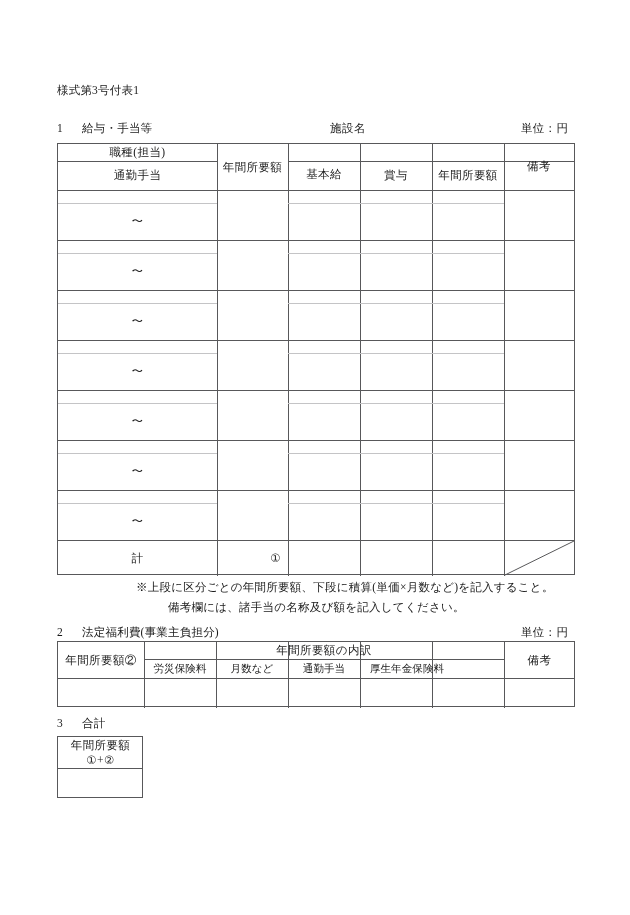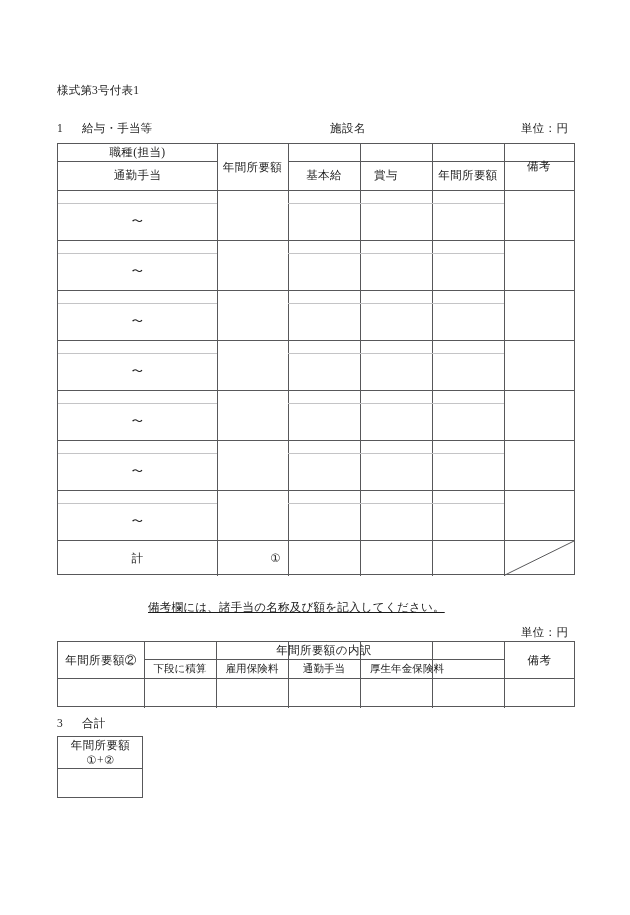--- a/index.html
+++ b/index.html
@@ -104,21 +104,21 @@
   }
 
   
   .note {
     position: absolute;
     font-size: 11.5px;
     letter-spacing: 0.25px;
     white-space: nowrap;
   }
   .note-1 { left: 136px; top: 580px; }
-  .note-2 { left: 148px; top: 600px; text-decoration: underline; }
+  .note-2 { left: 168px; top: 600px; }
 </style>
 </head>
 <body>
 
 <div class="page">
 
   <div class="form-code">様式第3号付表1</div>
 
   <div class="sec-label sec1-label">
     <span>1</span>
@@ -137,22 +137,22 @@
     <div class="vline" style="left:446px; top:0; height:432px;"></div>
 
     <div class="hline" style="left:0;   top:17px; width:159px;"></div>
     <div class="hline" style="left:230px; top:17px; width:287px;"></div>
 
     <div class="hline" style="left:0; top:46px; width:517px;"></div>
 
     <div class="cell" style="left:0;   top:0;   width:159px; height:17px;">職種(担当)</div>
     <div class="cell" style="left:0;   top:17px; width:159px; height:29px;">通勤手当</div>
     <div class="cell" style="left:159px; top:0;  width:71px;  height:46px;">年間所要額</div>
-    <div class="cell" style="left:230px; top:17px; width:72px; height:29px;">基本給</div>
-    <div class="cell" style="left:292px; top:17px; width:72px; height:29px;">賞与</div>
+    <div class="cell" style="left:230px; top:17px; width:72px; height:29px;font-family:Liberation Mono, monospace;">基本給</div>
+    <div class="cell" style="left:302px; top:17px; width:72px; height:29px;">賞与</div>
     <div class="cell" style="left:374px; top:17px; width:72px; height:29px;">年間所要額</div>
     <div class="cell" style="left:446px; top:17px; width:71px; height:29px;"></div>
 
     <div class="vline" style="left:446px; top:0; height:17px;"></div>
 
     <div class="subline" style="left:0;   top:59px; width:159px;"></div>
     <div class="subline" style="left:230px; top:59px; width:216px;"></div>
     <div class="hline" style="left:0;   top:96px; width:517px;"></div>
     <div class="cell" style="left:0; top:59px; width:159px; height:37px;">〜</div>
 
@@ -189,40 +189,46 @@
     <div class="cell" style="left:0; top:396px; width:159px; height:36px;">計</div>
     <div class="cell right" style="left:159px; top:396px; width:71px; height:36px;">①</div>
 
     <svg class="diag" style="left:446px; top:396px;" width="71" height="36" viewBox="0 0 71 36">
       <line x1="1" y1="35" x2="70" y2="1" stroke="#58585a" stroke-width="1"></line>
     </svg>
   </div>
 
   <div class="cell" style="left:503px; top:143px; width:72px; height:46px;">備考</div>
 
+  <div class="note note-1">※上段に区分ごとの年間所要額、下段に積算(単価×月数など)を記入すること。</div>
   <div class="note note-2">備考欄には、諸手当の名称及び額を記入してください。</div>
 
+  <div class="sec-label sec2-label">
+    <span>2</span>
+    <span style="display:inline-block;width:13px"></span>
+    <span>法定福利費(事業主負担分)</span>
+  </div>
   <div class="unit-note unit-2">単位：円</div>
 
   <div class="tbl" id="table-welfare">
 
     <div class="vline" style="left:86px;  top:0; height:66px;"></div>
     <div class="vline" style="left:158px; top:0; height:66px;"></div>
     <div class="vline" style="left:230px; top:0; height:66px;"></div>
     <div class="vline" style="left:302px; top:0; height:66px;"></div>
     <div class="vline" style="left:374px; top:0; height:66px;"></div>
     <div class="vline" style="left:446px; top:0; height:66px;"></div>
 
     <div class="hline" style="left:86px; top:17px; width:360px;"></div>
     <div class="hline" style="left:0;  top:36px; width:517px;"></div>
 
     <div class="cell" style="left:0;   top:0;   width:86px;  height:36px;">年間所要額②</div>
     <div class="cell" style="left:86px; top:0;  width:360px; height:17px;">年間所要額の内訳</div>
-    <div class="cell small" style="left:86px;  top:17px; width:72px; height:19px;">下段に積算</div>
-    <div class="cell small" style="left:158px; top:17px; width:72px; height:19px;">雇用保険料</div>
+    <div class="cell small" style="left:86px;  top:17px; width:72px; height:19px;">労災保険料</div>
+    <div class="cell small" style="left:158px; top:17px; width:72px; height:19px;">月数など</div>
     <div class="cell small" style="left:230px; top:17px; width:72px; height:19px;">通勤手当</div>
     <div class="cell small" style="left:302px; top:17px; width:94px; height:19px;">厚生年金保険料</div>
     <div class="cell small" style="left:396px; top:17px; width:50px; height:19px;"></div>
     <div class="cell" style="left:446px; top:0; width:71px; height:36px;">備考</div>
 
     <div class="cell" style="left:0;   top:36px; width:86px; height:30px;"></div>
     <div class="cell" style="left:86px; top:36px; width:72px; height:30px;"></div>
     <div class="cell" style="left:158px; top:36px; width:72px; height:30px;"></div>
     <div class="cell" style="left:230px; top:36px; width:72px; height:30px;"></div>
     <div class="cell" style="left:302px; top:36px; width:72px; height:30px;"></div>

